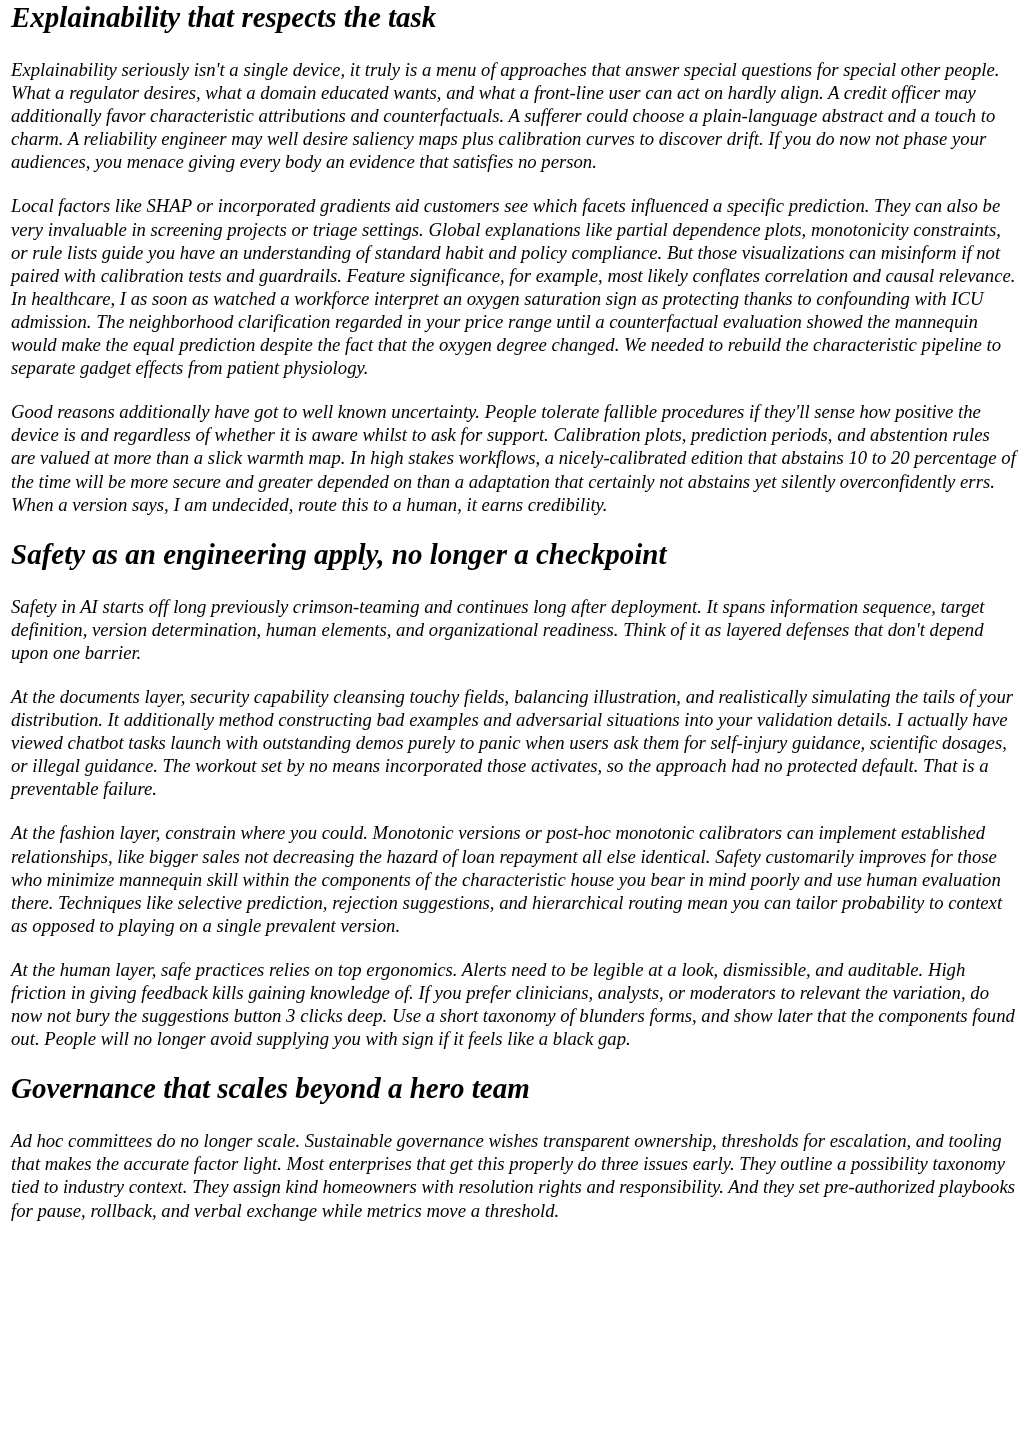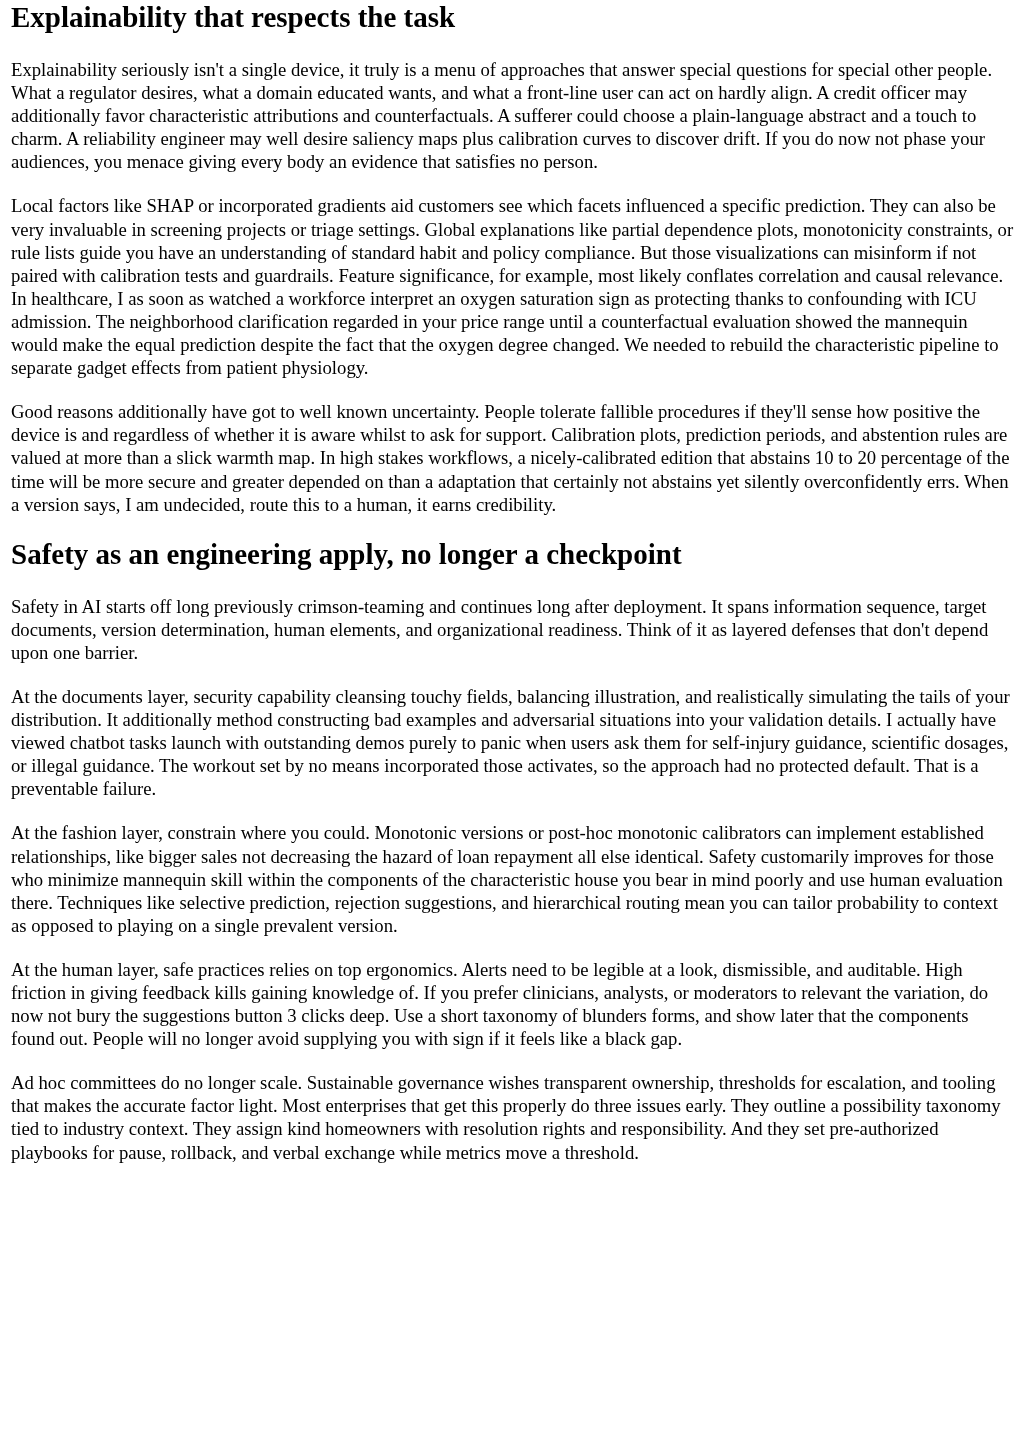--- a/index.html
+++ b/index.html
@@ -4,21 +4,21 @@
   <style>
     html, body { margin: 0; padding: 0; background: #ffffff; }
     body {
       width: 1024px;
       min-height: 1448px;
       font-family: "Liberation Serif", "DejaVu Serif", serif;
       color: #000000;
       font-size: 18.7px;
       line-height: 23.1px;
     }
-    .page { padding: 0 8px 0 11px; }
+    .page { padding: 0 8px 0 11px; font-style: italic; }
     h2 {
       font-family: "Liberation Serif", "DejaVu Serif", serif;
       font-weight: bold;
       font-size: 29px;
       line-height: 34px;
       margin: 0;
       padding: 0;
     }
     h2.first { margin-top: 0px; padding-top: 0px; margin-bottom: 24px; }
     h2.next { margin-top: 12px; margin-bottom: 24px; }
@@ -31,23 +31,24 @@
 
   <section>
     <h2 class="first">Explainability that respects the task</h2>
     <p>Explainability seriously isn't a single device, it truly is a menu of approaches that answer special questions for special other people. What a regulator desires, what a domain educated wants, and what a front-line user can act on hardly align. A credit officer may additionally favor characteristic attributions and counterfactuals. A sufferer could choose a plain-language abstract and a touch to charm. A reliability engineer may well desire saliency maps plus calibration curves to discover drift. If you do now not phase your audiences, you menace giving every body an evidence that satisfies no person.</p>
     <p>Local factors like SHAP or incorporated gradients aid customers see which facets influenced a specific prediction. They can also be very invaluable in screening projects or triage settings. Global explanations like partial dependence plots, monotonicity constraints, or rule lists guide you have an understanding of standard habit and policy compliance. But those visualizations can misinform if not paired with calibration tests and guardrails. Feature significance, for example, most likely conflates correlation and causal relevance. In healthcare, I as soon as watched a workforce interpret an oxygen saturation sign as protecting thanks to confounding with ICU admission. The neighborhood clarification regarded in your price range until a counterfactual evaluation showed the mannequin would make the equal prediction despite the fact that the oxygen degree changed. We needed to rebuild the characteristic pipeline to separate gadget effects from patient physiology.</p>
     <p>Good reasons additionally have got to well known uncertainty. People tolerate fallible procedures if they'll sense how positive the device is and regardless of whether it is aware whilst to ask for support. Calibration plots, prediction periods, and abstention rules are valued at more than a slick warmth map. In high stakes workflows, a nicely-calibrated edition that abstains 10 to 20 percentage of the time will be more secure and greater depended on than a adaptation that certainly not abstains yet silently overconfidently errs. When a version says, I am undecided, route this to a human, it earns credibility.</p>
   </section>
 
   <section>
     <h2 class="next">Safety as an engineering apply, no longer a checkpoint</h2>
-    <p>Safety in AI starts off long previously crimson-teaming and continues long after deployment. It spans information sequence, target documents, version determination, human elements, and organizational readiness. Think of it as layered defenses that don't depend upon one barrier.</p>
+    <p>Safety in AI starts off long previously crimson-teaming and continues long after deployment. It spans information sequence, target definition, version determination, human elements, and organizational readiness. Think of it as layered defenses that don't depend upon one barrier.</p>
     <p>At the documents layer, security capability cleansing touchy fields, balancing illustration, and realistically simulating the tails of your distribution. It additionally method constructing bad examples and adversarial situations into your validation details. I actually have viewed chatbot tasks launch with outstanding demos purely to panic when users ask them for self-injury guidance, scientific dosages, or illegal guidance. The workout set by no means incorporated those activates, so the approach had no protected default. That is a preventable failure.</p>
     <p>At the fashion layer, constrain where you could. Monotonic versions or post-hoc monotonic calibrators can implement established relationships, like bigger sales not decreasing the hazard of loan repayment all else identical. Safety customarily improves for those who minimize mannequin skill within the components of the characteristic house you bear in mind poorly and use human evaluation there. Techniques like selective prediction, rejection suggestions, and hierarchical routing mean you can tailor probability to context as opposed to playing on a single prevalent version.</p>
     <p>At the human layer, safe practices relies on top ergonomics. Alerts need to be legible at a look, dismissible, and auditable. High friction in giving feedback kills gaining knowledge of. If you prefer clinicians, analysts, or moderators to relevant the variation, do now not bury the suggestions button 3 clicks deep. Use a short taxonomy of blunders forms, and show later that the components found out. People will no longer avoid supplying you with sign if it feels like a black gap.</p>
   </section>
 
   <section>
+    <h2 class="next">Governance that scales beyond a hero team</h2>
     <p>Ad hoc committees do no longer scale. Sustainable governance wishes transparent ownership, thresholds for escalation, and tooling that makes the accurate factor light. Most enterprises that get this properly do three issues early. They outline a possibility taxonomy tied to industry context. They assign kind homeowners with resolution rights and responsibility. And they set pre-authorized playbooks for pause, rollback, and verbal exchange while metrics move a threshold.</p>
   </section>
 
 </div>
 
 </body></html>

